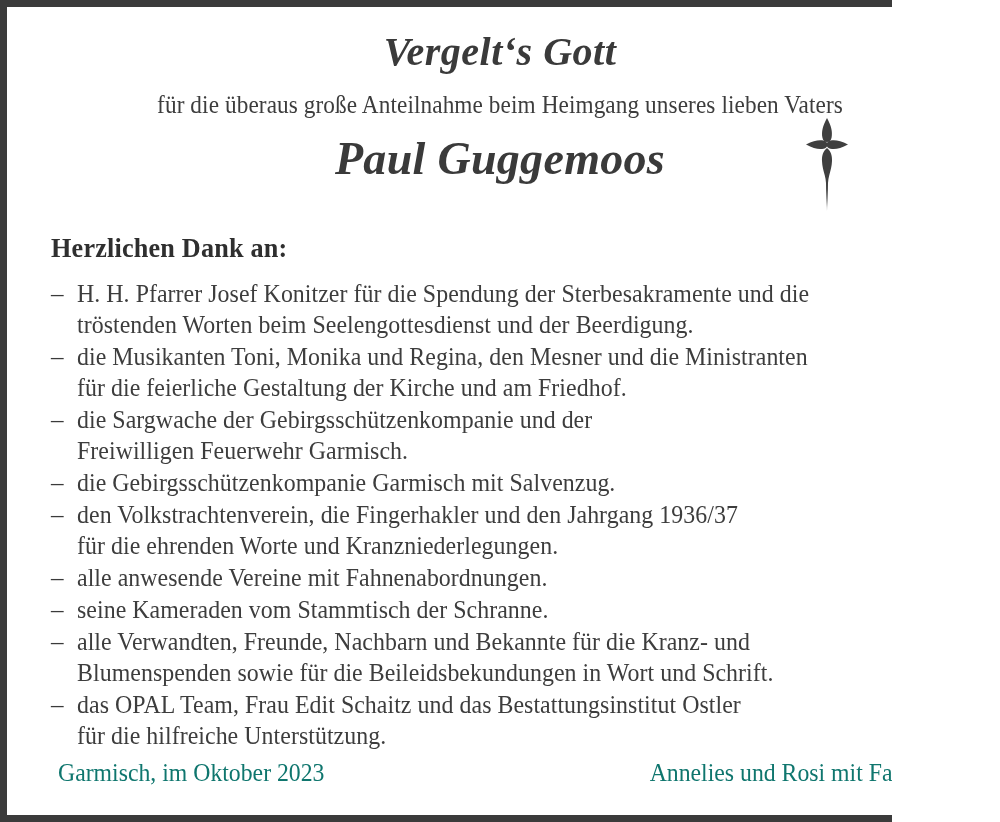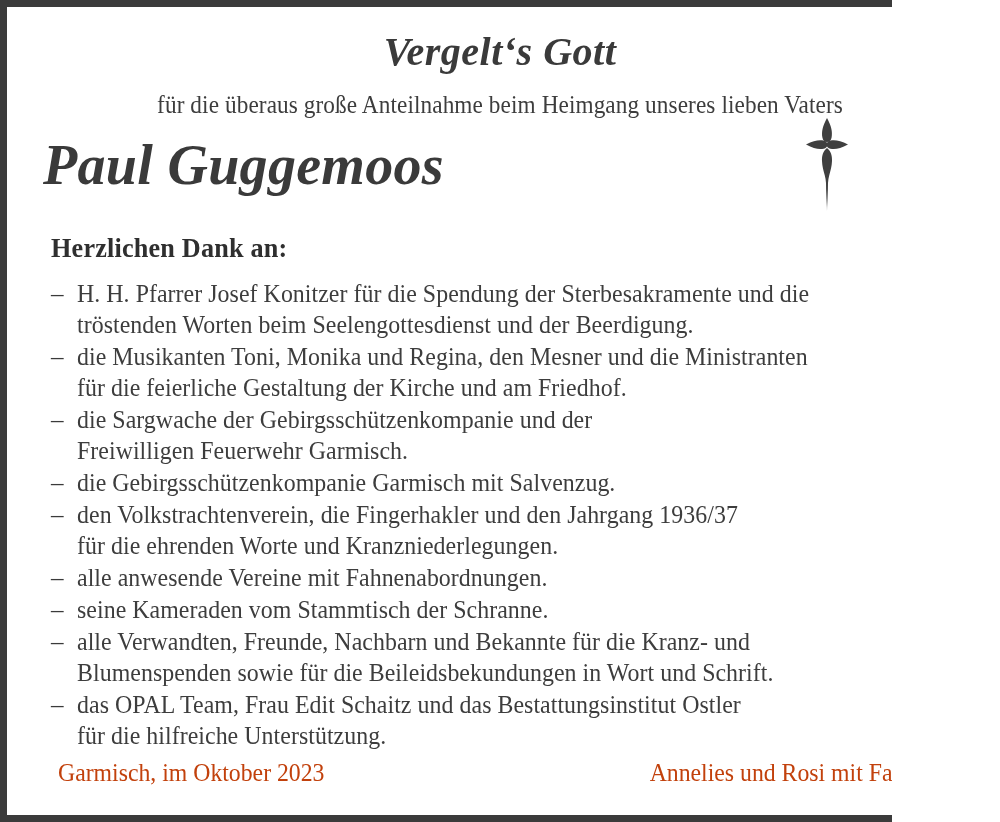--- a/index.html
+++ b/index.html
@@ -75,24 +75,24 @@
     transform: scaleX(0.93);
     letter-spacing: 0.1px;
   }
 
   .name-row {
     position: relative;
     margin-top: 14px;
     height: 62px;
   }
   .deceased-name {
-    text-align: left;
+    text-align: center;
     font-style: italic;
     font-weight: bold;
-    font-size: 56px;
+    font-size: 46px;
     color: #3a3a3a;
     line-height: 1.15;
     letter-spacing: 0.3px;
   }
   .cross-wrap {
     position: absolute;
     right: 107px;
     top: -18px;
     width: 46px;
     height: 96px;
@@ -143,21 +143,21 @@
   
   .footer {
     position: absolute;
     left: 40px;
     right: 40px;
     bottom: 24px;
     display: flex;
     justify-content: space-between;
     align-items: center;
     font-size: 25px;
-    color: #c2410c;
+    color: #0f766e;
   }
   .footer-left  { transform: scaleX(0.95); transform-origin: left baseline; }
   .footer-right { transform: scaleX(0.95); transform-origin: right baseline; }
 </style>
 </head>
 <body>
 
 <div class="notice">
 
   <div class="frame-outer"></div>

